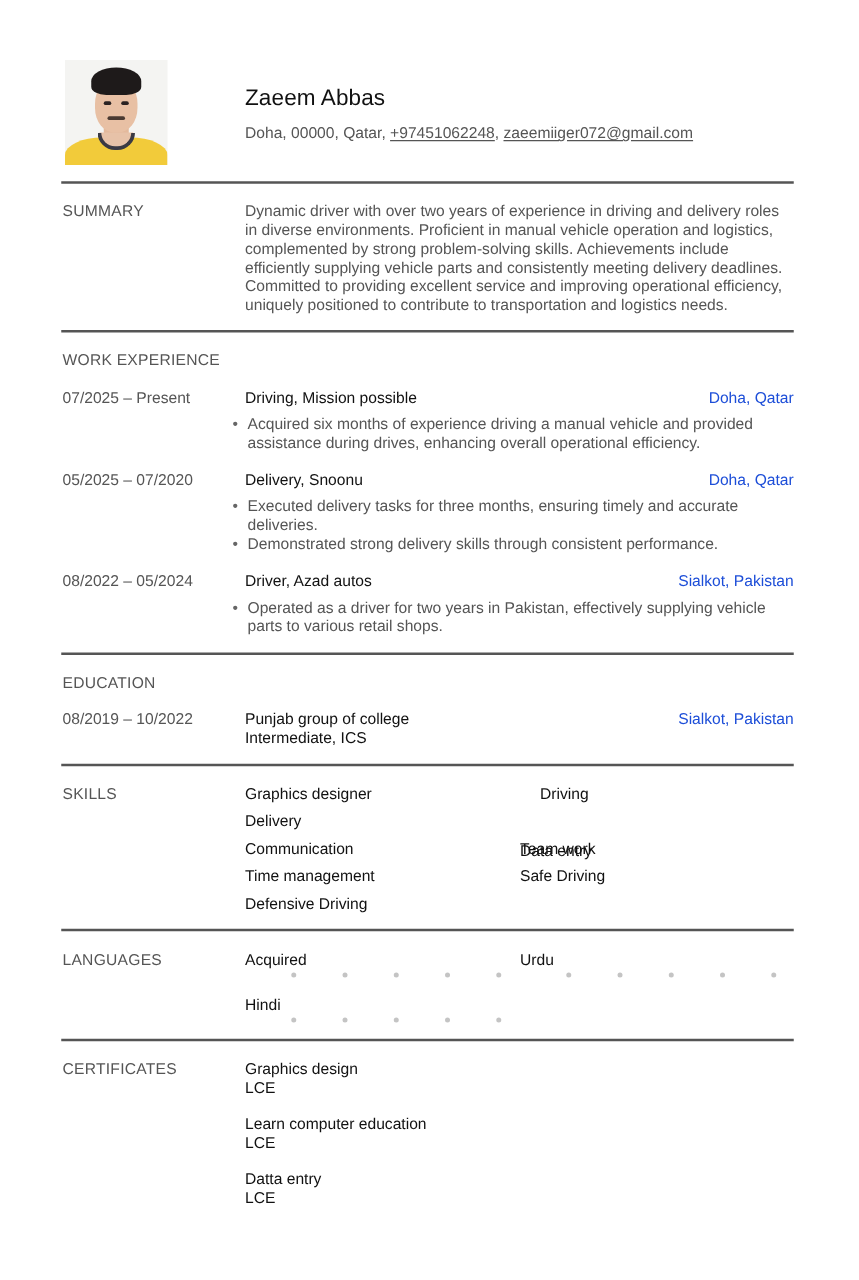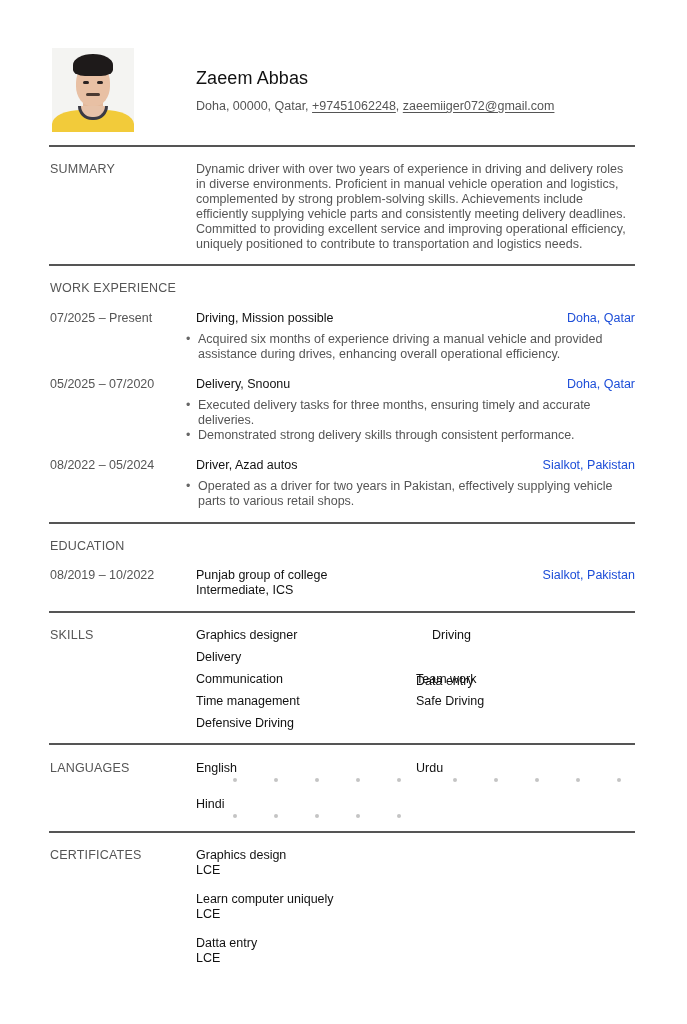--- a/index.html
+++ b/index.html
@@ -158,21 +158,21 @@
   <div class="skill" style="left:196px; top:716px;">Defensive Driving</div>
   <div class="skill" style="left:416px; top:628px;margin-left:16px;">Driving</div>
   <div class="skill" style="left:416px; top:650px;margin-top:24px;">Data entry</div>
   <div class="skill" style="left:416px; top:672px;">Team work</div>
   <div class="skill" style="left:416px; top:694px;">Safe Driving</div>
 
   <div class="divider" style="top:743px;"></div>
 
   <div class="section-label" style="top:761px;">LANGUAGES</div>
 
-  <div class="lang-name" style="left:196px; top:761px;">English</div>
+  <div class="lang-name" style="left:196px; top:761px;">Acquired</div>
   <div class="dots" style="left:233px; top:778px; width:170px;">
       <span class="dot" style="left: 0px;"></span>
       <span class="dot" style="left: 41px;"></span>
       <span class="dot" style="left: 82px;"></span>
       <span class="dot" style="left: 123px;"></span>
       <span class="dot" style="left: 164px;"></span>
     </div>
 
   <div class="lang-name" style="left:416px; top:761px;">Urdu</div>
   <div class="dots" style="left:453px; top:778px; width:170px;">
@@ -193,21 +193,21 @@
     </div>
 
   <div class="divider" style="top:831px;"></div>
 
   <div class="section-label" style="top:848px;">CERTIFICATES</div>
   <div>
     <div class="cert" style="top:848px;">Graphics design</div>
     <div class="cert" style="top:863px;">LCE</div>
   </div>
   <div>
-    <div class="cert" style="top:892px;">Learn computer uniquely</div>
+    <div class="cert" style="top:892px;">Learn computer education</div>
     <div class="cert" style="top:907px;">LCE</div>
   </div>
   <div>
     <div class="cert" style="top:936px;">Datta entry</div>
     <div class="cert" style="top:951px;">LCE</div>
   </div>
 
 </div>
 
 </body></html>

